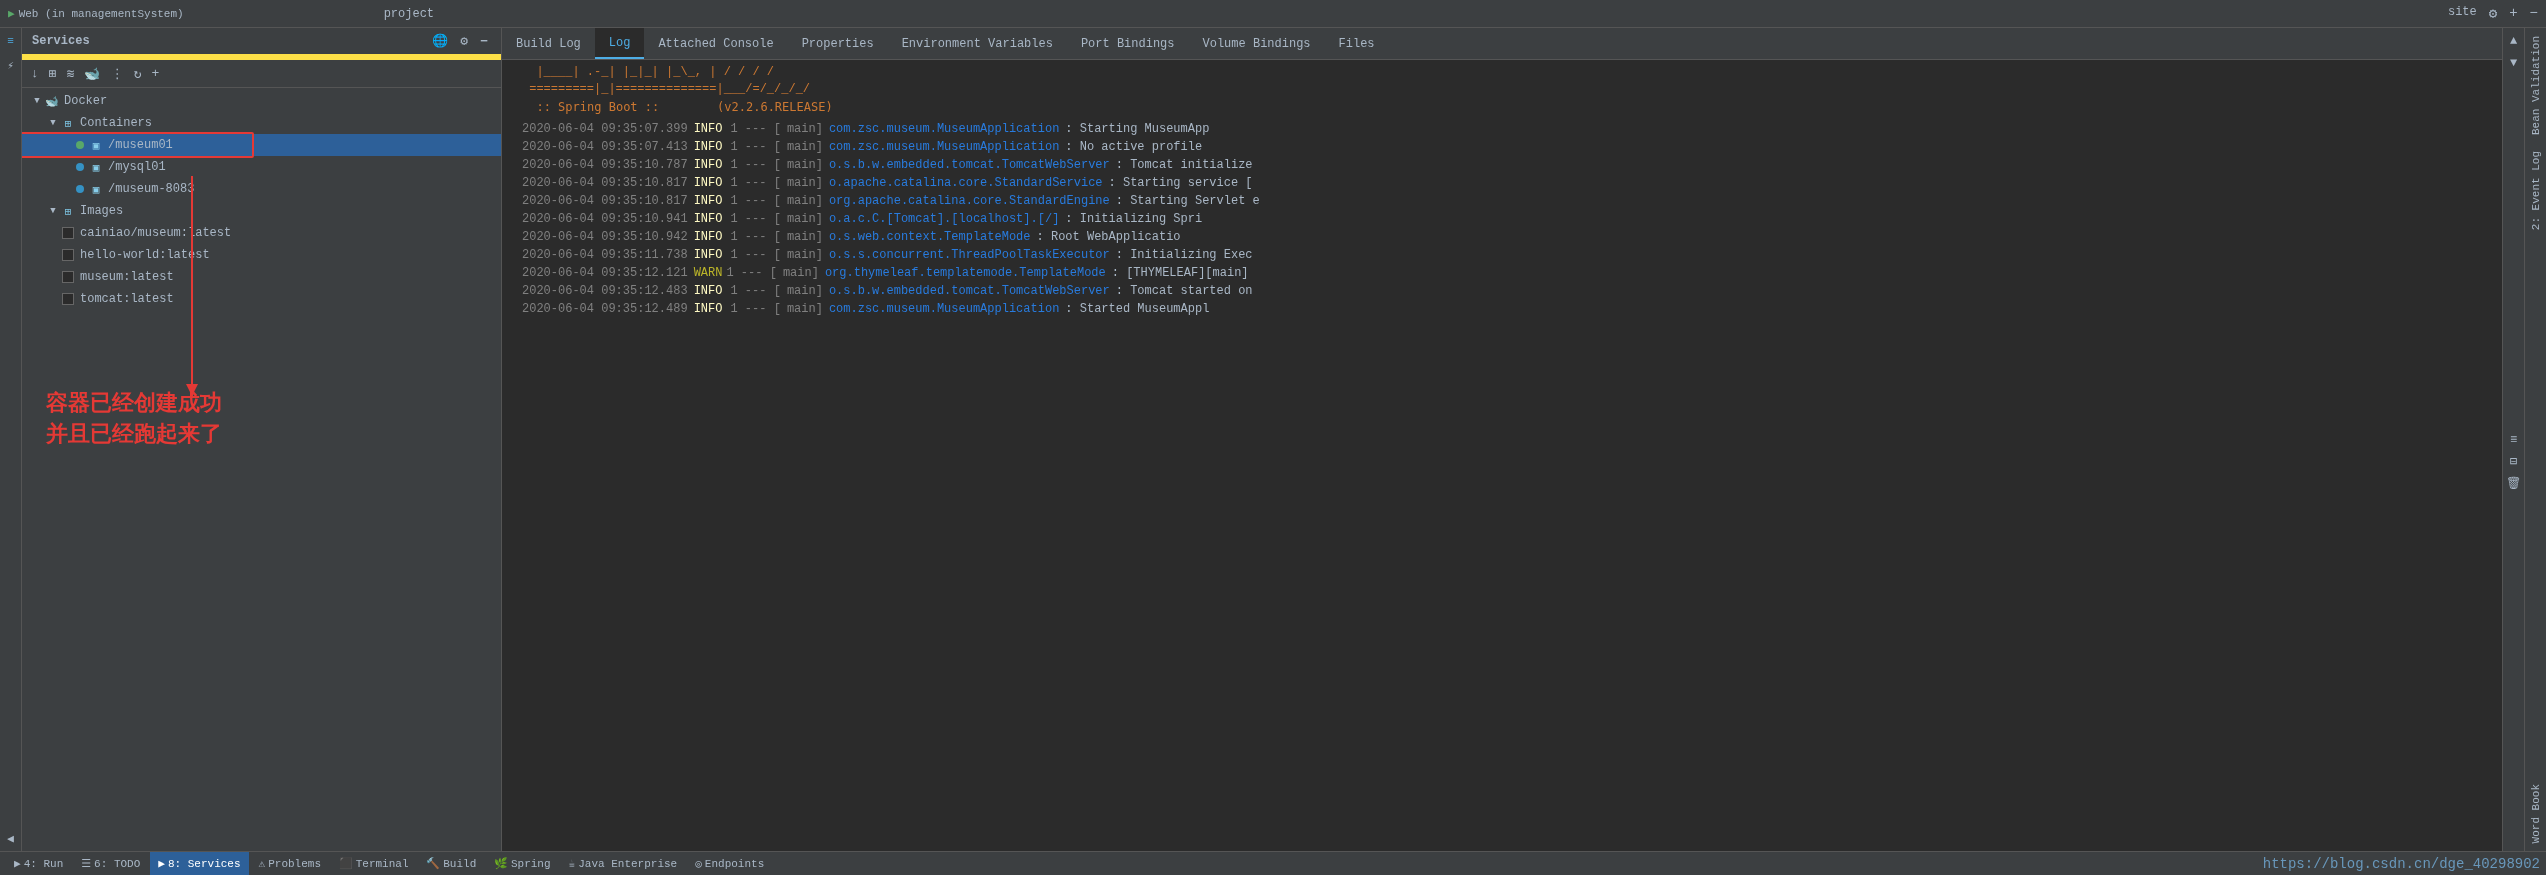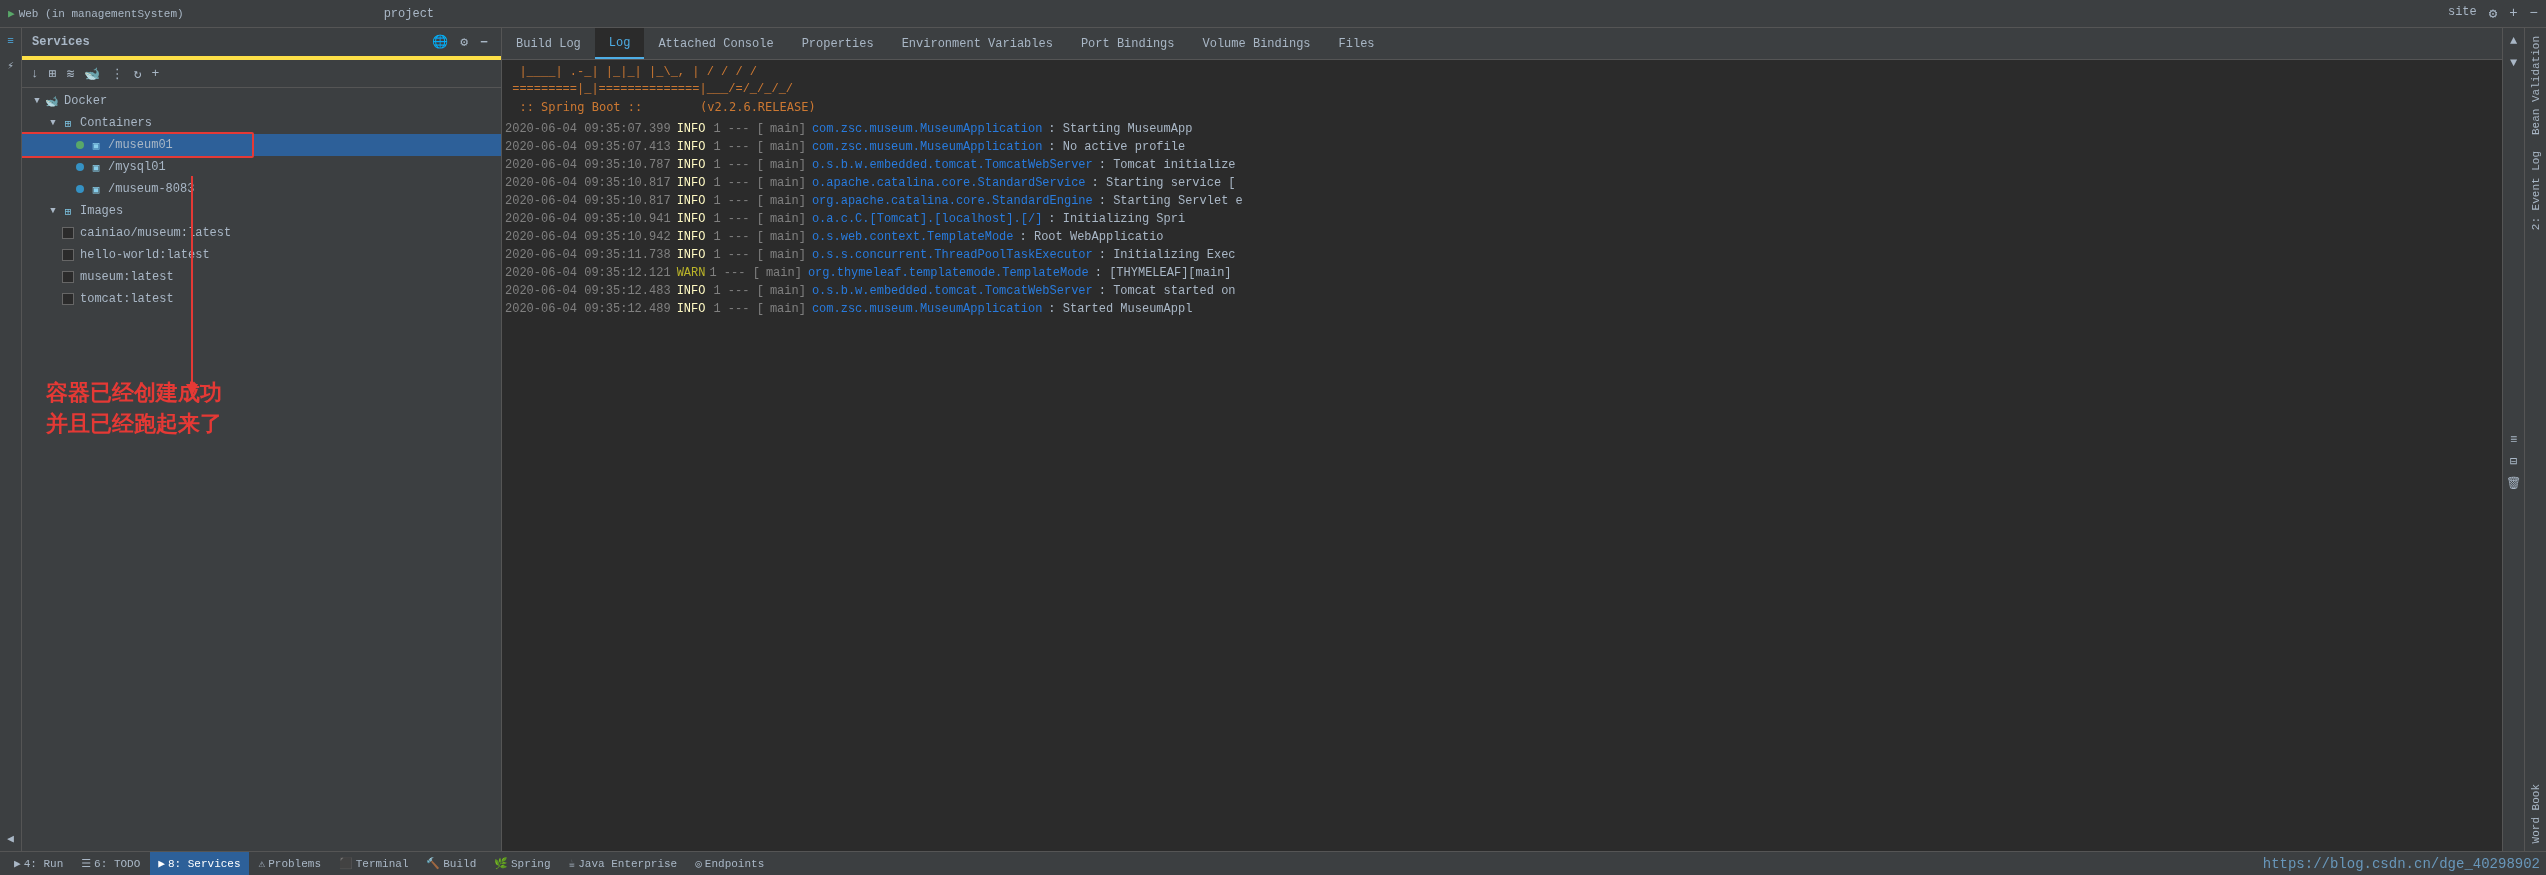--- a/index.html
+++ b/index.html
@@ -74,21 +74,21 @@
       display: flex;
       flex-direction: column;
       flex-shrink: 0;
     }
 
     .services-header {
       background: #3c3f41;
       padding: 6px 10px;
       font-size: 12px;
       color: #a9b7c6;
-      border-bottom: 4px solid #fde047;
+      border-bottom: 6px solid #fde047;
       font-weight: bold;
       display: flex;
       align-items: center;
       justify-content: space-between;
       height: 32px;
     }
 
     .services-toolbar {
       display: flex;
       align-items: center;
@@ -168,21 +168,21 @@
       border: 1px solid #666;
       background: #2b2b2b;
       display: inline-block;
       margin-right: 6px;
       flex-shrink: 0;
     }
 
     .annotation-text {
       position: absolute;
       left: 24px;
-      top: 352px;
+      top: 362px;
       color: #e53935;
       font-size: 22px;
       font-weight: bold;
       line-height: 1.4;
       z-index: 10;
       pointer-events: none;
     }
 
     
     .log-panel {
@@ -215,21 +215,21 @@
       color: #4eade5;
       border-top: 2px solid transparent;
       border-bottom: 2px solid #4eade5;
       background: #2b2b2b;
     }
 
     .log-content {
       flex: 1;
       overflow-y: auto;
       overflow-x: auto;
-      padding: 4px 3px;
+      padding: 4px 20px;
       background: #2b2b2b;
     }
 
     .log-spring-banner {
       color: #cc7832;
       font-family: 'Consolas', 'Courier New', monospace;
       font-size: 12px;
       line-height: 1.4;
       white-space: pre;
     }

